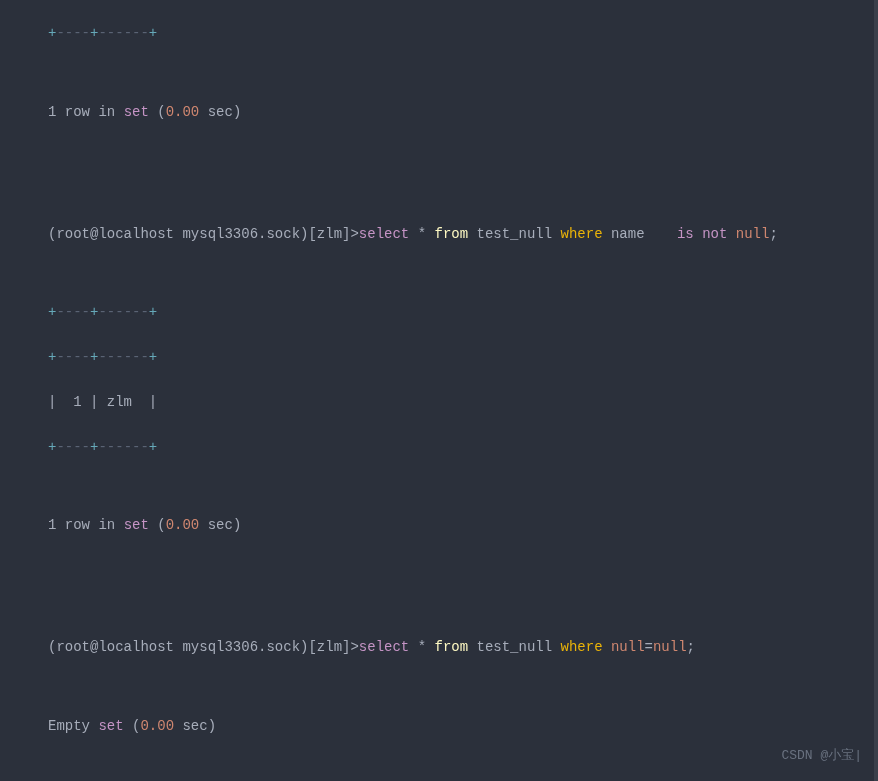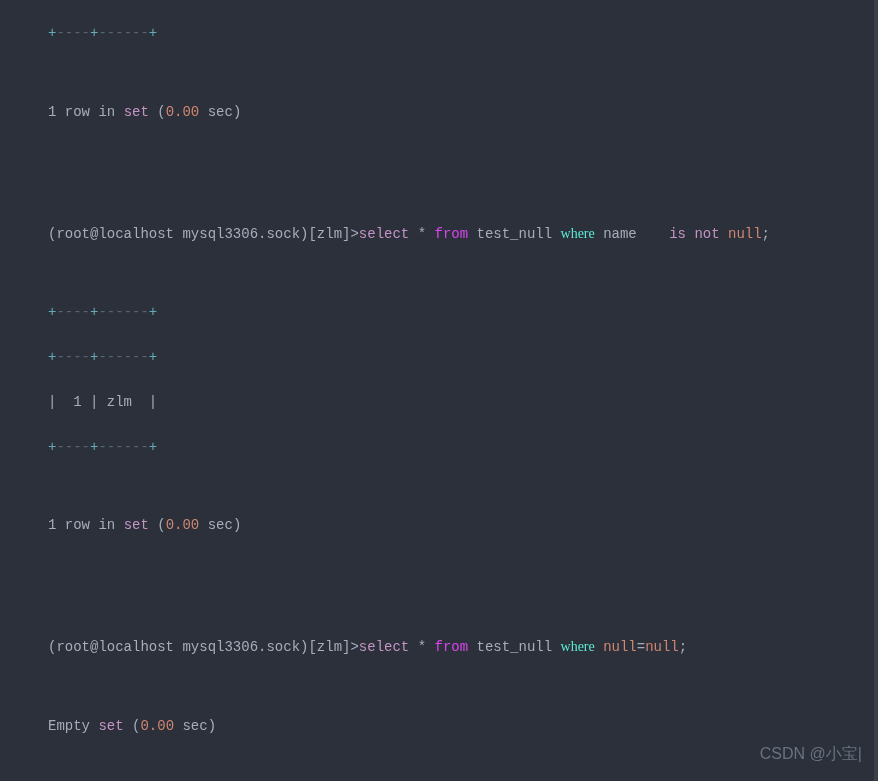--- a/index.html
+++ b/index.html
@@ -28,41 +28,41 @@
       min-height: 22px;
     }
     .spacer {
       height: 22px;
     }
     .spacer-half {
       height: 11px;
     }
     .prompt { color: #a7adba; }
     .keyword-select { color: #c594c5; }
-    .keyword-from { color: #d946ef; margin-top: 36px; }
-    .keyword-where { color: #5eead4; font-family: Liberation Serif, serif; }
+    .keyword-from { color: #fef9c3; margin-top: 36px; }
+    .keyword-where { color: #eab308; }
     .keyword-is { color: #c594c5; margin-left: 24px; }
     .keyword-not { color: #c594c5; margin-top: 46px; }
     .keyword-null { color: #d08770; }
     .keyword-set { color: #c594c5; }
     .number { color: #d08770; text-align: center; }
     .plus { color: #66a9b9; }
     .dash { color: #5a6374; }
     .text { color: #a7adba; margin-top: 28px; }
     .star { color: #a7adba; }
     .semi { color: #a7adba; }
     .op { color: #a7adba; }
     .paren { color: #a7adba; }
     .watermark {
       position: absolute;
       bottom: 14px;
       right: 16px;
-      font-size: 16px;
+      font-size: 13px;
       color: #6a7280;
-      font-family: Liberation Sans, sans-serif;
+      font-family: Liberation Mono, monospace;
     }
     .scrollbar {
       position: absolute;
       right: 0;
       top: 0;
       width: 4px;
       height: 100%;
       background: #3a3f4a;
     }
   </style>

